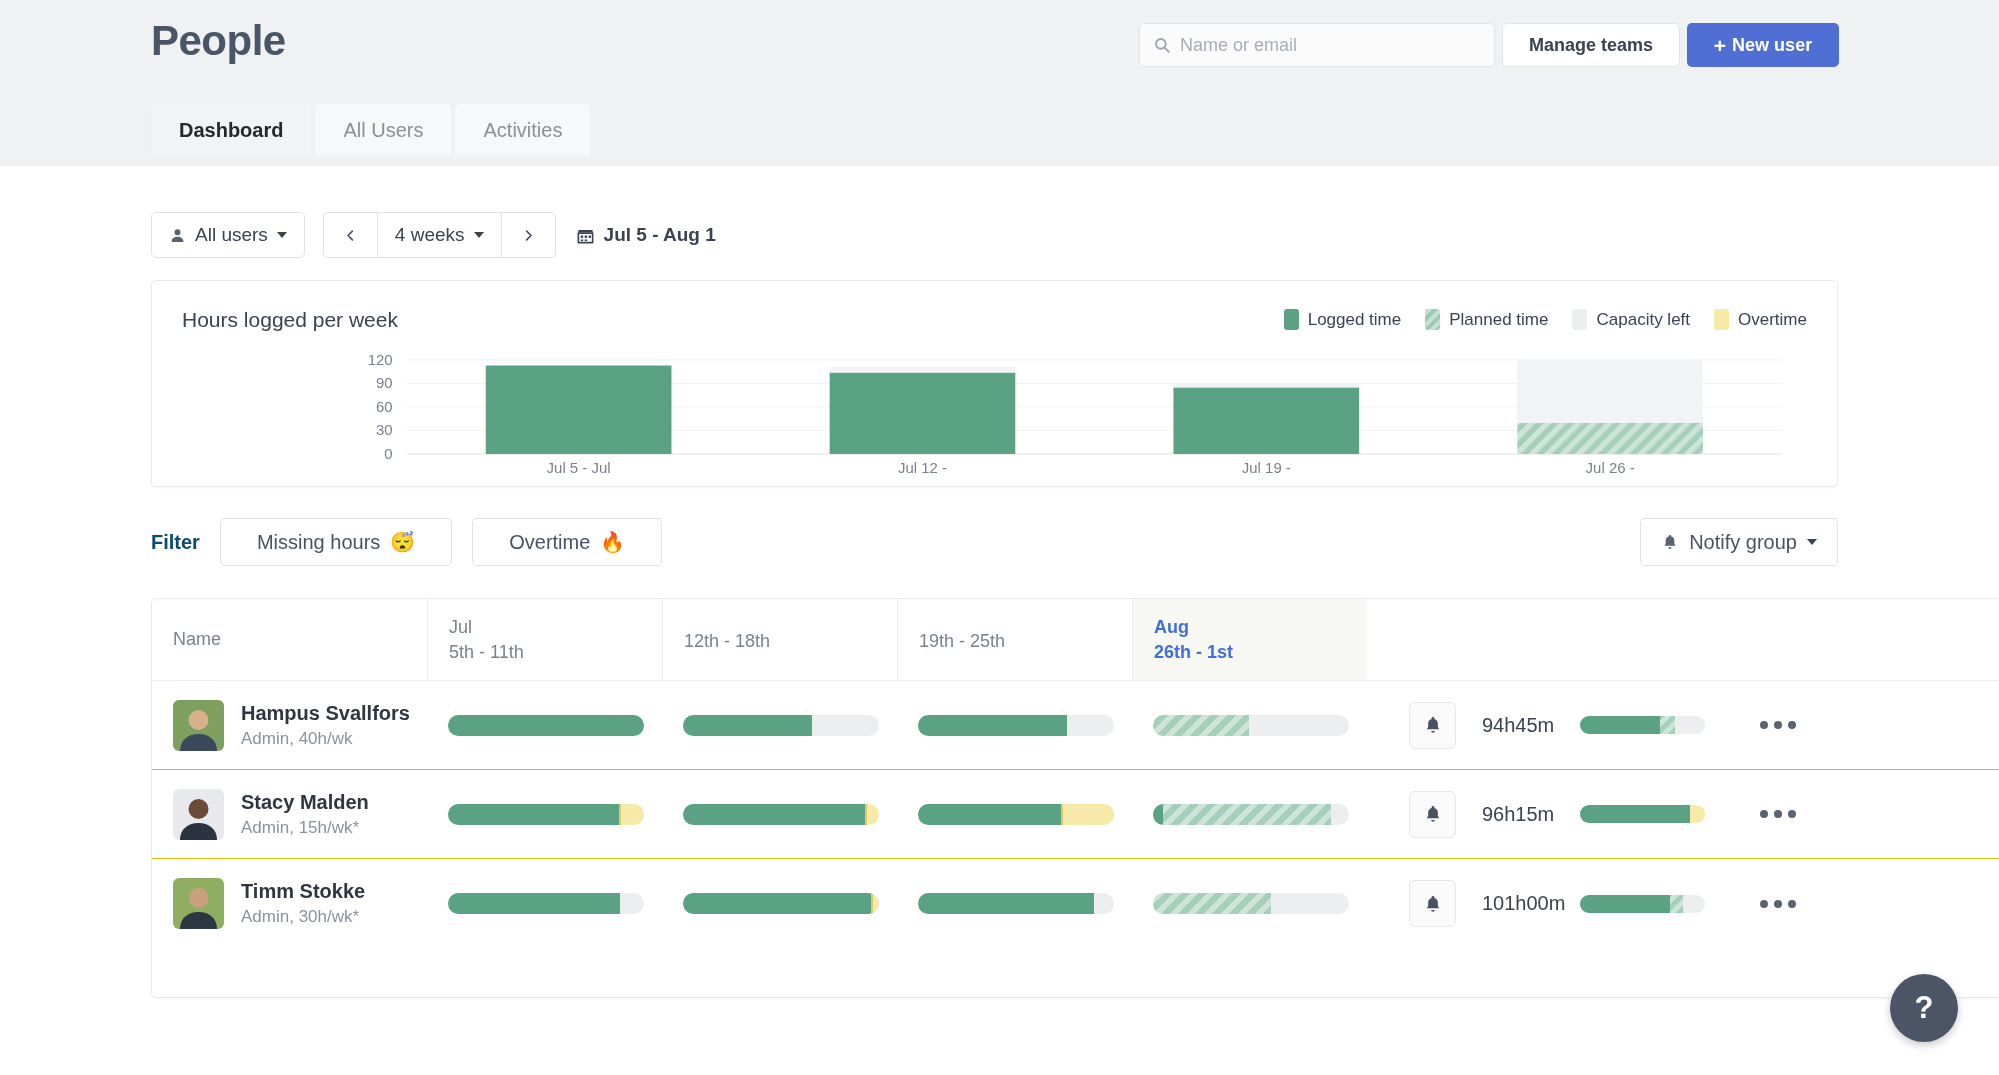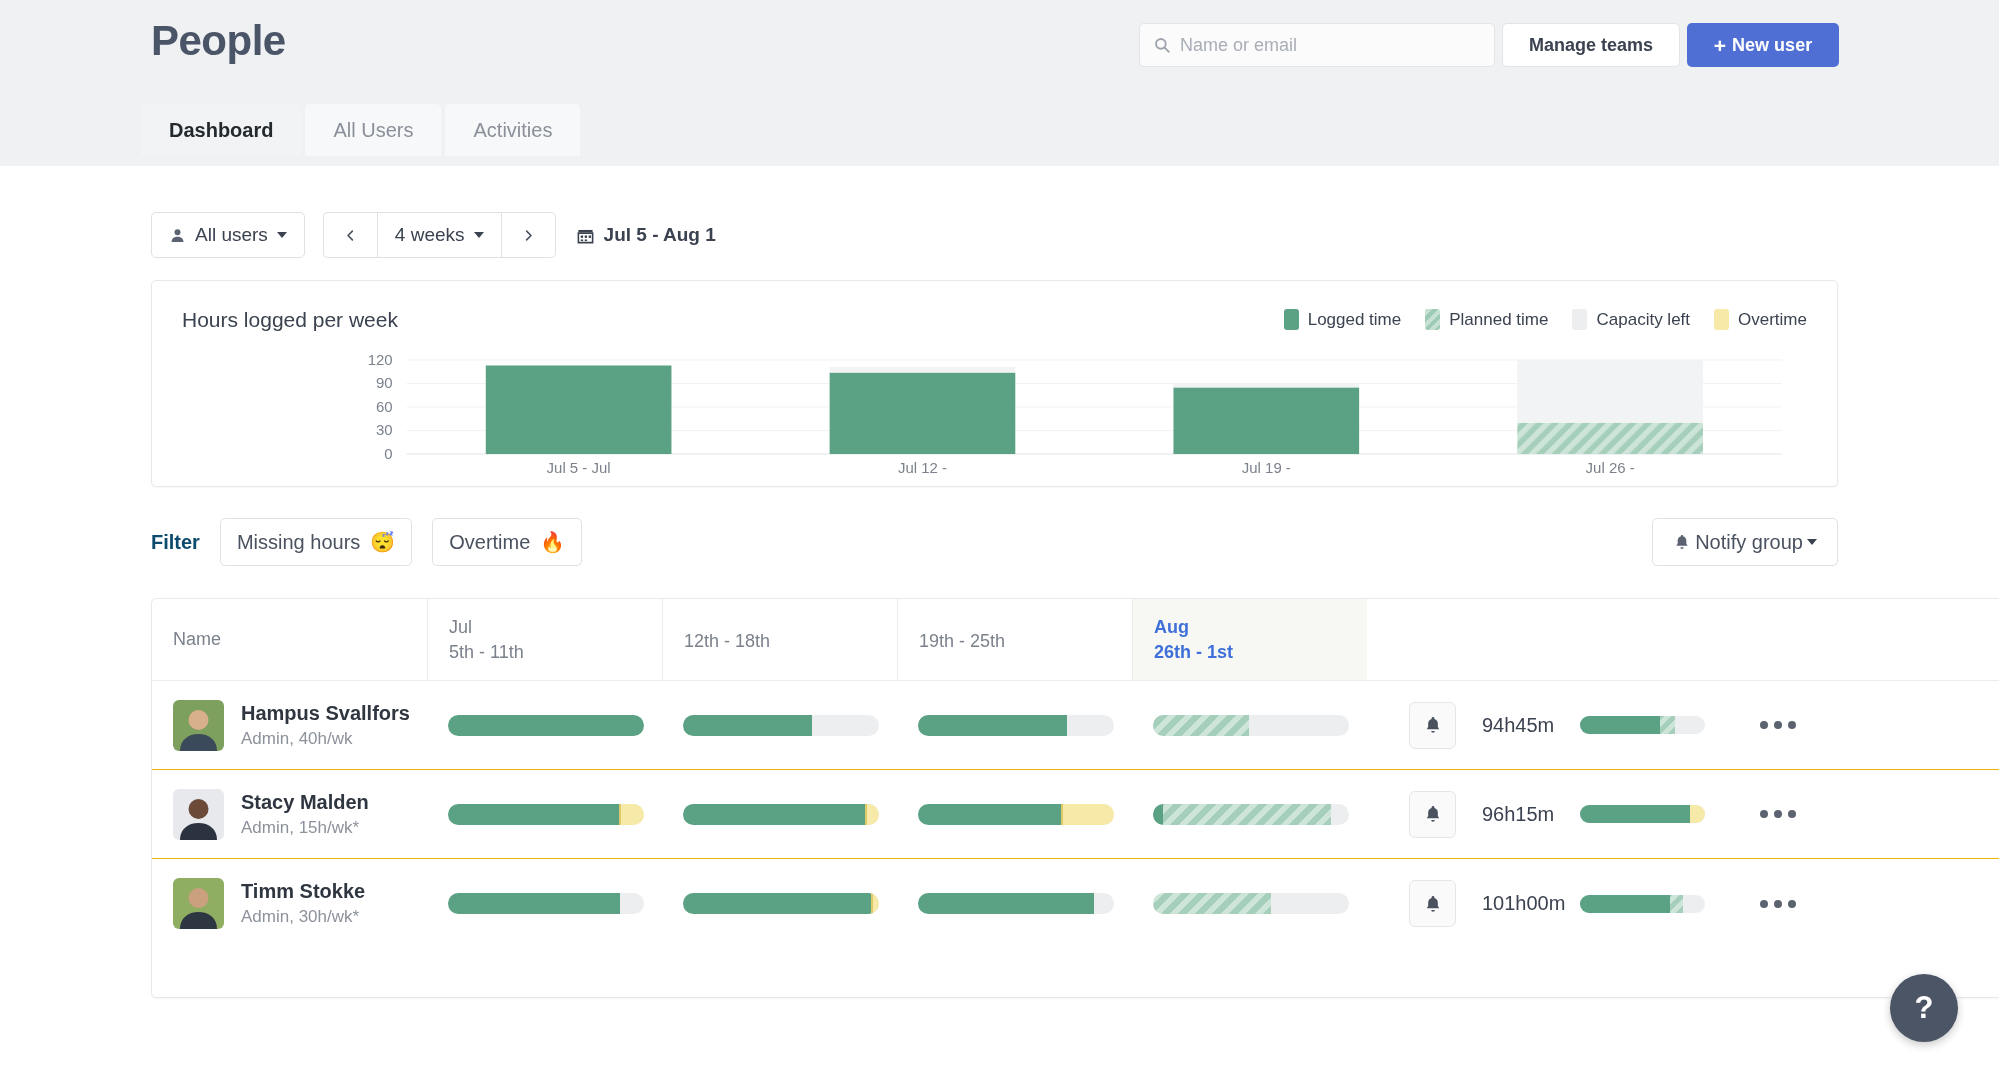--- a/index.html
+++ b/index.html
@@ -44,21 +44,21 @@
     position: absolute; left: 1687px; top: 23px;
     width: 152px; height: 44px;
     background: #4f6fd4; border: none; border-radius: 5px;
     font-family: "Liberation Sans", sans-serif;
     font-size: 18px; font-weight: bold; color: #ffffff; cursor: pointer;
     display: flex; align-items: center; justify-content: center; gap: 6px;
   }
   .plus-glyph { font-size: 21px; font-weight: bold; line-height: 1; }
 
   
-  .tabs { position: absolute; left: 141px; top: 104px; display: flex; gap: 4px; }
+  .tabs { position: absolute; left: 151px; top: 104px; display: flex; gap: 4px; }
   .tab {
     height: 52px; padding: 0 28px;
     display: flex; align-items: center; justify-content: center;
     border-radius: 5px 5px 0 0; cursor: pointer;
     font-size: 20px; color: #8a9099; background: #f7f8f9;
   }
   .tab.active { background: #f2f3f4; color: #24292e; font-weight: bold; }
 
   
   .body-area {
@@ -101,27 +101,27 @@
   .legend { position: absolute; right: 30px; top: 28px; display: flex; gap: 24px; align-items: center; }
   .legend-item { display: flex; align-items: center; gap: 9px; font-size: 17px; color: #3b4250; }
   .legend-swatch { width: 15px; height: 21px; border-radius: 3px; }
   .plot { position: absolute; left: 0; top: 73px; width: 100%; height: 120px; }
 
   
   .filter-row { position: absolute; left: 151px; top: 352px; display: flex; align-items: center; gap: 20px; }
   .filter-label { font-size: 20px; color: #0c4a6e; font-weight: bold; }
   .filter-btn {
     height: 48px; background: #fff; border: 1px solid #dfe1e4; border-radius: 5px;
-    padding: 0 16px; display: flex; align-items: center; gap: 10px;
+    padding: 0 36px; display: flex; align-items: center; gap: 10px;
     font-size: 20px; color: #4a5260; cursor: pointer;
   }
   .notify-btn {
     position: absolute; right: 161px; top: 352px;
     height: 48px; background: #fff; border: 1px solid #dfe1e4; border-radius: 5px;
-    padding: 0 20px; display: flex; align-items: center; gap: 4px;
+    padding: 0 20px; display: flex; align-items: center; gap: 10px;
     font-size: 20px; color: #4a5260; cursor: pointer; font-weight: 500;
   }
 
   
   .table-card {
     position: absolute; left: 151px; top: 432px; width: 1958px; height: 400px;
     background: #fff; border: 1px solid #e8e9eb; border-radius: 5px;
     box-shadow: 0 1px 2px rgba(0,0,0,0.04); overflow: hidden;
   }
   .thead { display: flex; height: 82px; border-bottom: 1px solid #ececee; position: relative; }

